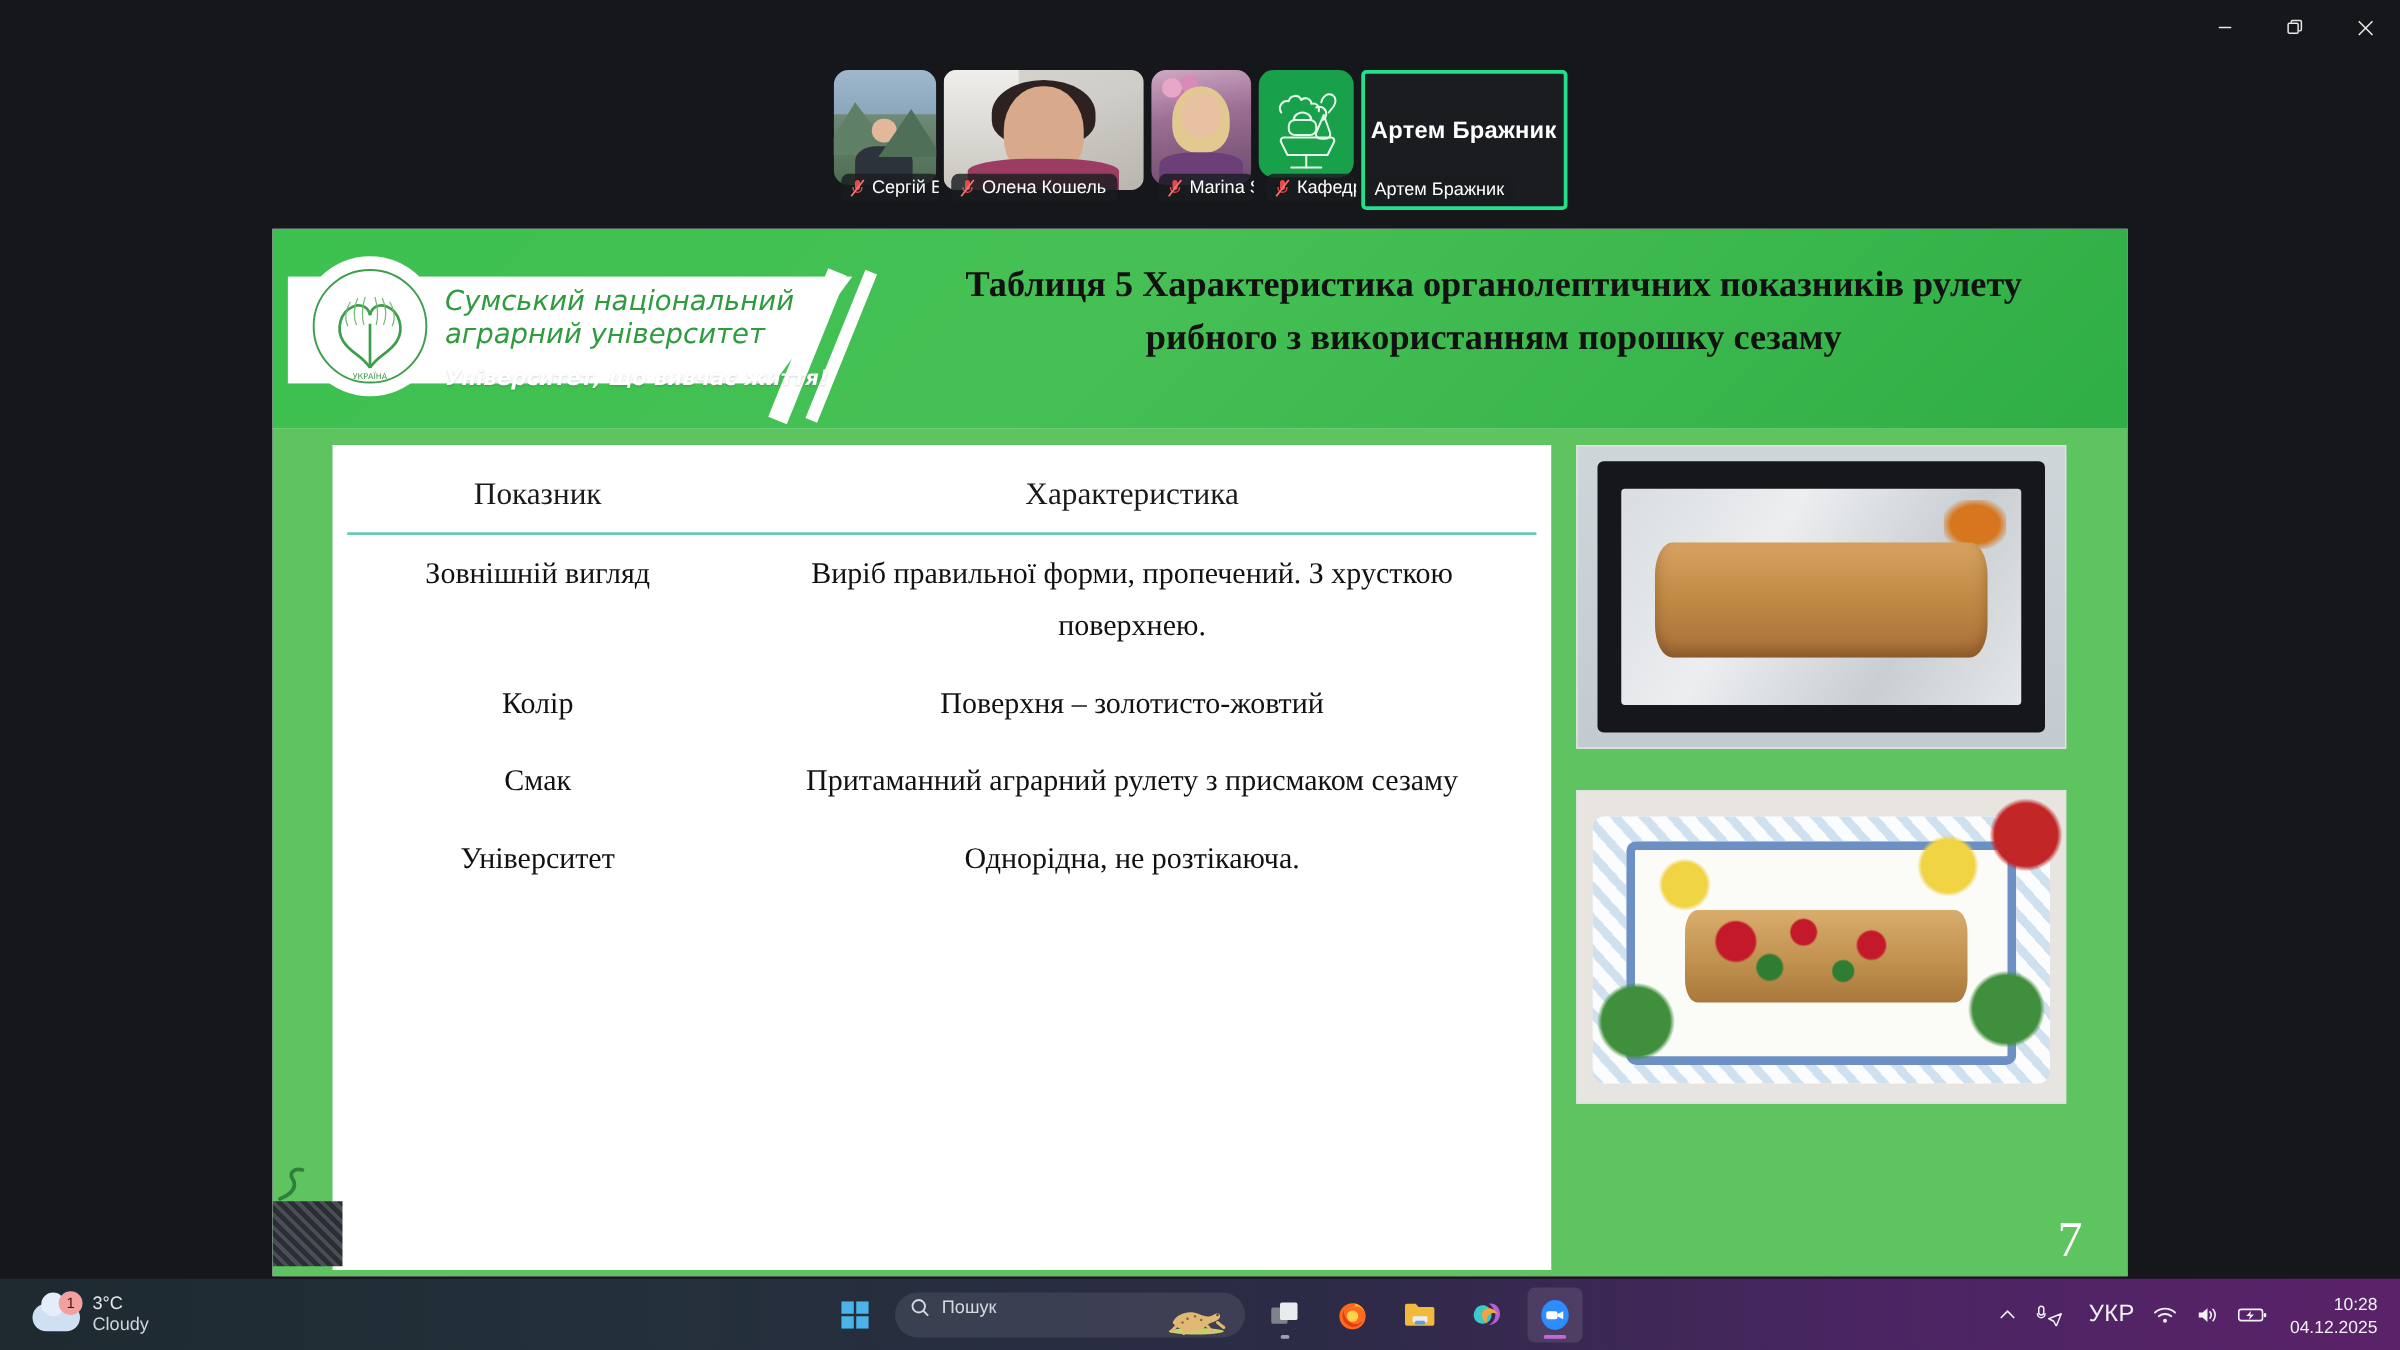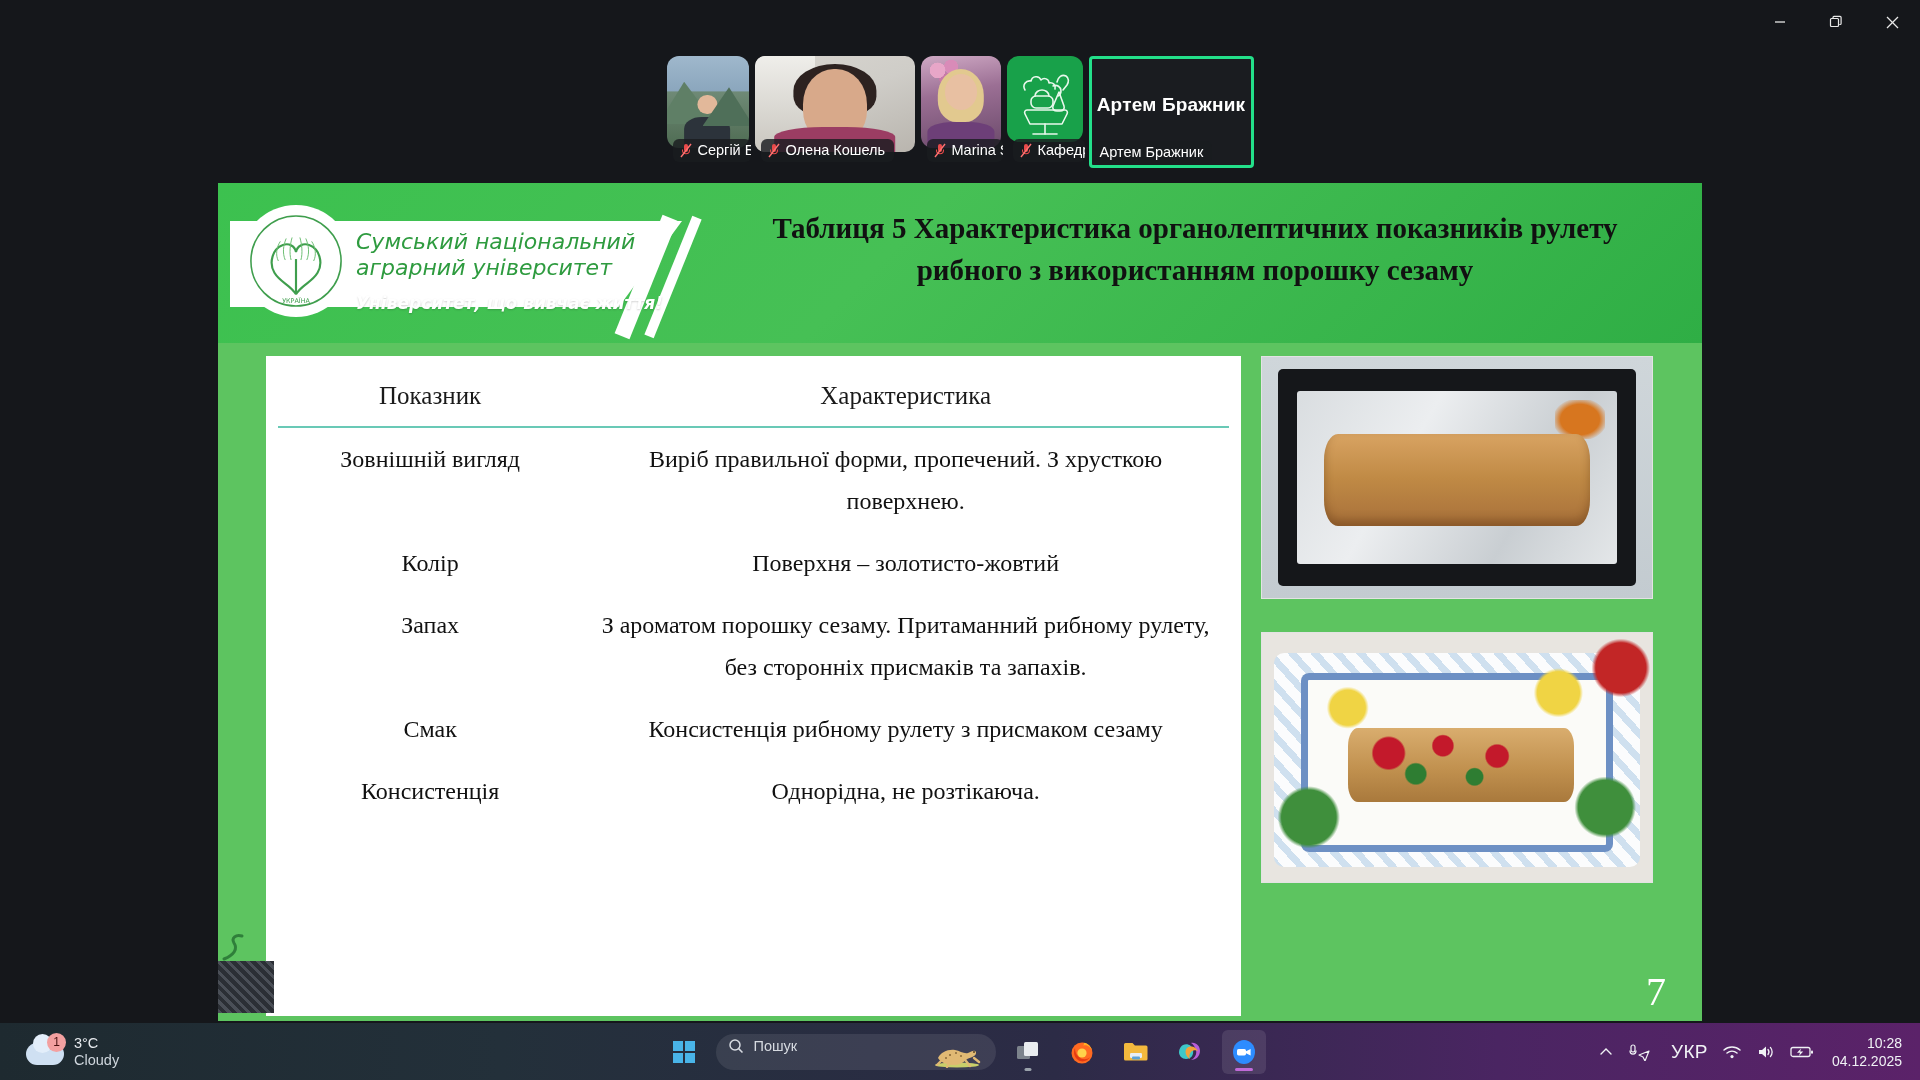--- a/index.html
+++ b/index.html
@@ -514,29 +514,25 @@
         <tbody>
           <tr>
             <td>Зовнішній вигляд</td>
             <td>Виріб правильної форми, пропечений. З хрусткою поверхнею.</td>
           </tr>
           <tr>
             <td>Колір</td>
             <td>Поверхня – золотисто-жовтий</td>
           </tr>
           <tr>
-            <td>Запах</td>
-            <td>З ароматом порошку сезаму. Притаманний рибному рулету, без сторонніх присмаків та запахів.</td>
+            <td>Смак</td>
+            <td>Притаманний аграрний рулету з присмаком сезаму</td>
           </tr>
           <tr>
-            <td>Смак</td>
-            <td>Консистенція рибному рулету з присмаком сезаму</td>
-          </tr>
-          <tr>
-            <td>Консистенція</td>
+            <td>Університет</td>
             <td>Однорідна, не розтікаюча.</td>
           </tr>
         </tbody>
       </table>
     </div>
 
     <div class="photos">
       <div class="photo p1">
         <div class="pan"></div>
           <div class="foil"></div>

